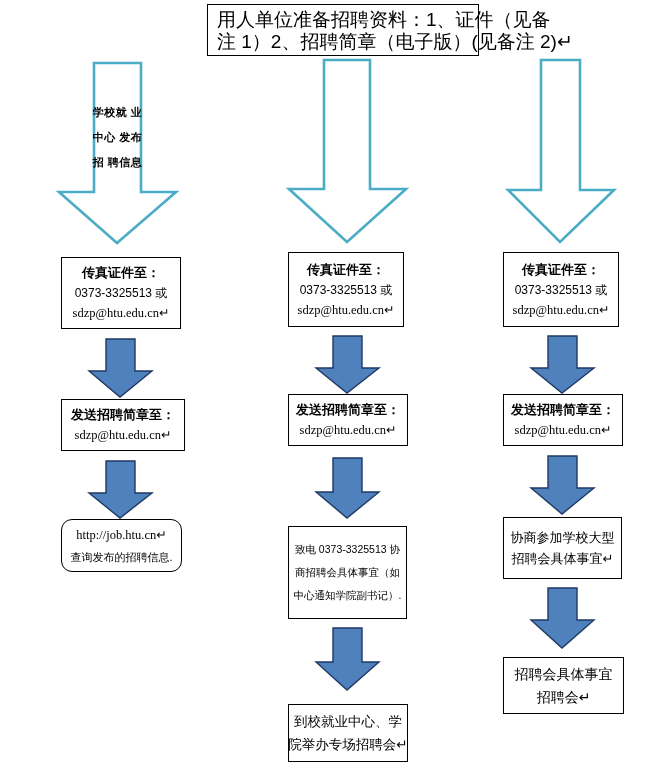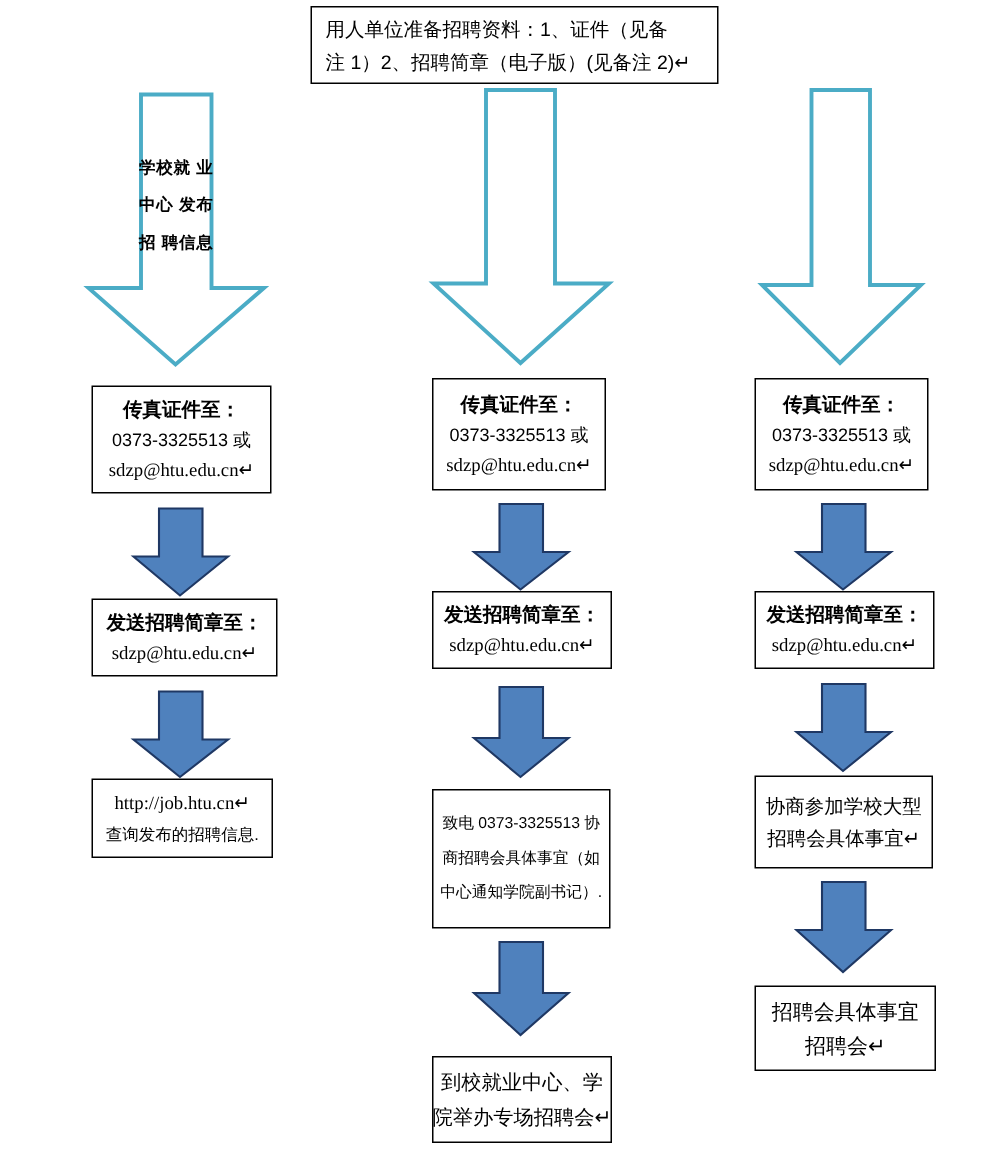--- a/index.html
+++ b/index.html
@@ -37,21 +37,21 @@
     white-space: nowrap;
   }
 
   
   #box-top {
     left: 207px; top: 4px;
     width: 272px; height: 52px;
     align-items: flex-start;
     justify-content: center;
     padding: 3px 7px 1px 9px;
-    font-size: 13px;
+    font-size: 19px;
     line-height: 22px;
     text-align: left;
   }
   #box-top .line { text-align: left; }
 
   
   .box-fax {
     width: 120px; height: 72px;
     font-size: 12.5px;
     line-height: 20px;
@@ -74,20 +74,21 @@
   #box-send-1 { left: 61px;  top: 399px; }
   #box-send-2 { left: 288px; top: 394px; width: 120px; height: 52px;}
   #box-send-3 { left: 503px; top: 394px; width: 120px; height: 52px;}
 
   
   #box-web {
     left: 61px; top: 519px;
     width: 121px; height: 53px;
     font-size: 12.5px;
     line-height: 22px;
+    border-radius: 11px;
   }
   #box-web .l1 { font-family: "Liberation Serif", serif; }
   #box-web .l2 { font-size: 11px; }
 
   #box-call-2 {
     left: 288px; top: 526px;
     width: 119px; height: 93px;
     font-size: 10.5px;
     line-height: 23px;
   }

